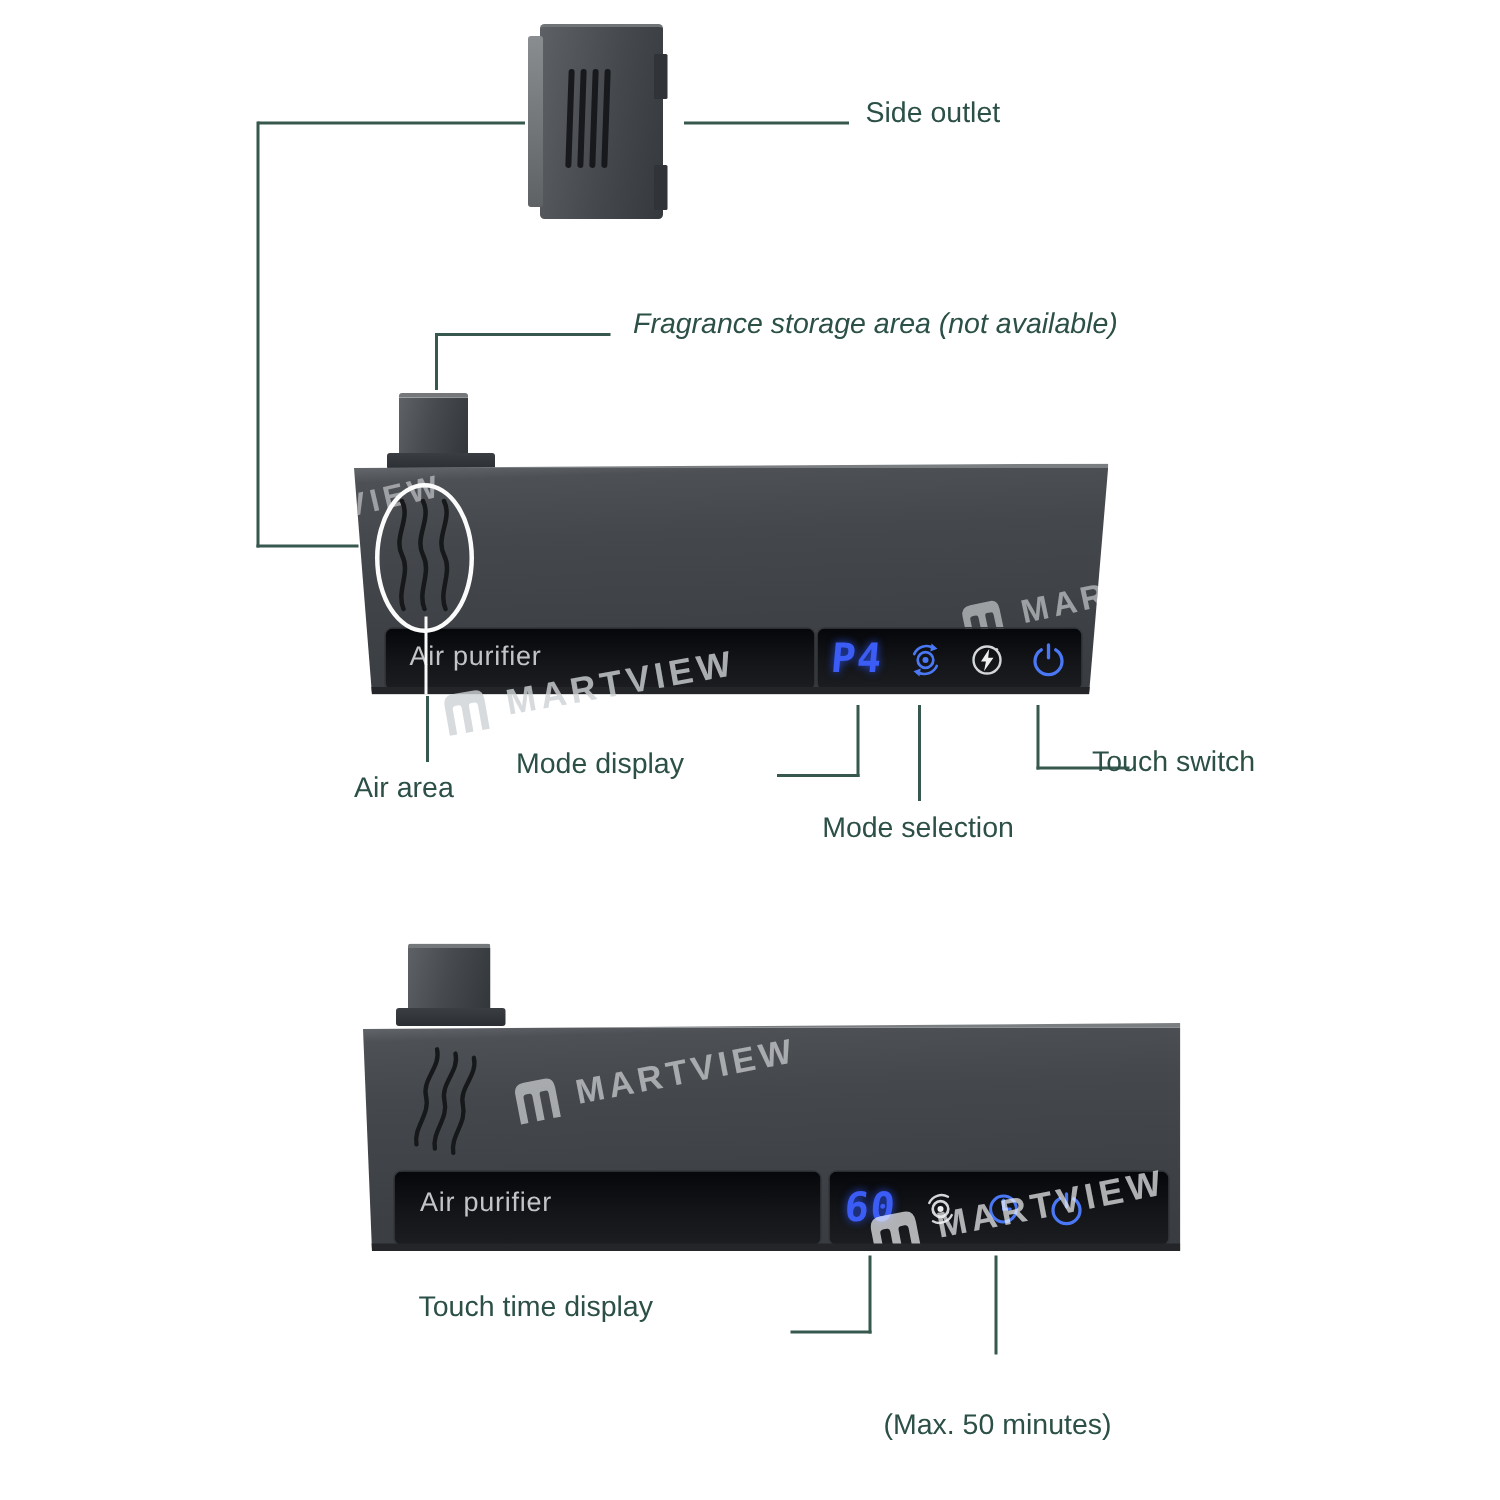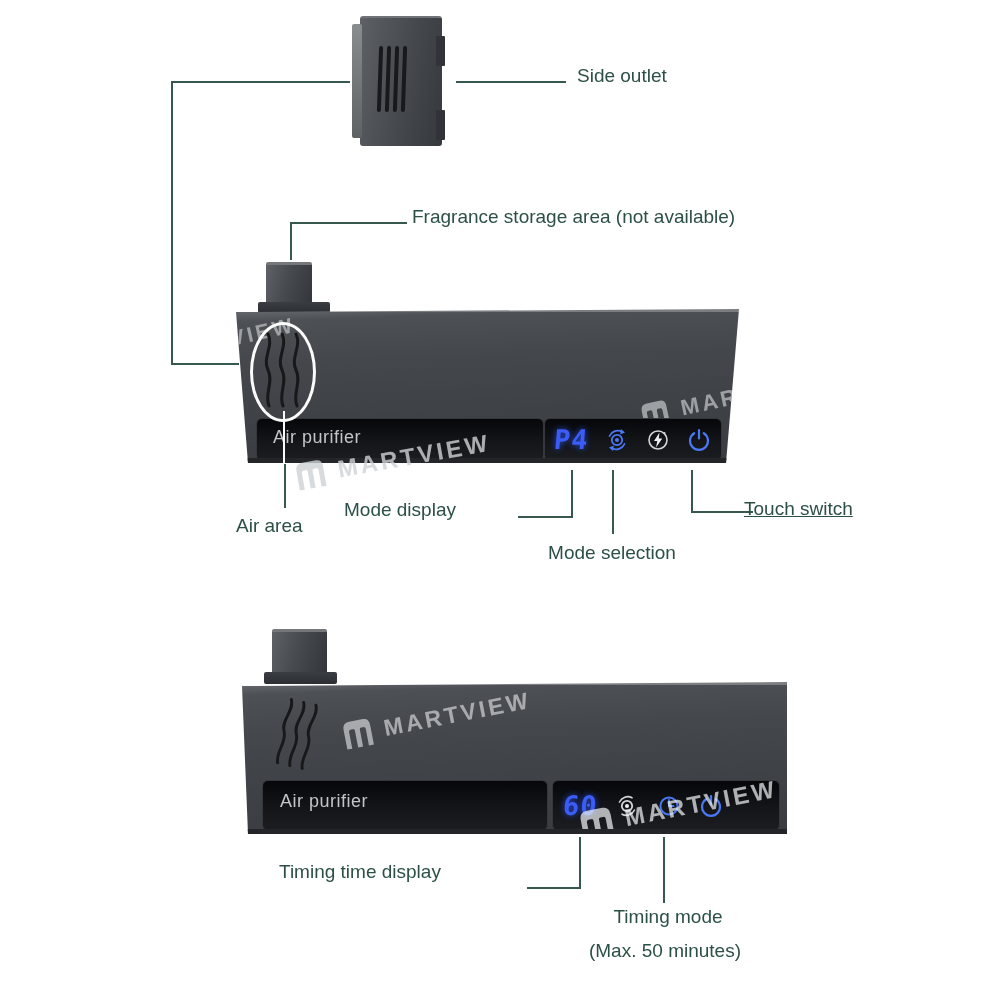--- a/index.html
+++ b/index.html
@@ -63,27 +63,26 @@
   <div class="lead h" style="left:518px;top:516px;width:55px;"></div>
   <div class="lead v" style="left:571px;top:470px;height:48px;"></div>
   <div class="lead v" style="left:612px;top:470px;height:64px;"></div>
   <div class="lead v" style="left:691px;top:470px;height:43px;"></div>
   <div class="lead h" style="left:691px;top:511px;width:62px;"></div>
   <div class="lead v" style="left:579px;top:837px;height:52px;"></div>
   <div class="lead h" style="left:527px;top:887px;width:54px;"></div>
   <div class="lead v" style="left:663px;top:837px;height:66px;"></div>
 
   <div class="ann" style="left:577px;top:65px;">Side outlet</div>
-  <div class="ann" style="left:412px;top:206px;">Fragrance storage area (not available)</div>
+  <div class="ann" style="left:422px;top:206px;font-style:italic;">Fragrance storage area (not available)</div>
   <div class="ann" style="left:236px;top:515px;">Air area</div>
   <div class="ann" style="left:344px;top:499px;">Mode display</div>
   <div class="ann center" style="left:512px;top:542px;width:200px;">Mode selection</div>
-  <div class="ann" style="left:744px;top:498px;text-decoration:underline;">Touch switch</div>
-  <div class="ann" style="left:279px;top:861px;">Timing time display</div>
-  <div class="ann center" style="left:568px;top:906px;width:200px;">Timing mode</div>
+  <div class="ann" style="left:728px;top:498px;">Touch switch</div>
+  <div class="ann" style="left:279px;top:861px;">Touch time display</div>
   <div class="ann center" style="left:540px;top:940px;width:250px;">(Max. 50 minutes)</div>
 
   <div class="knob" style="left:266px;top:262px;width:46px;height:44px;"></div>
   <div class="knob-base" style="left:258px;top:302px;width:72px;height:11px;"></div>
 
   <div class="device" style="left:236px;top:309px;width:503px;height:154px;clip-path:polygon(0px 3px,503px 0px,490px 154px,12px 154px);">
 
     <div class="wm" style="left:-78px;top:16px;transform:rotate(-13deg);opacity:.55;">
       <span class="wm-text" style="color:#e4e6e9;font-size:21px;">MARTVIEW</span>
     </div>

